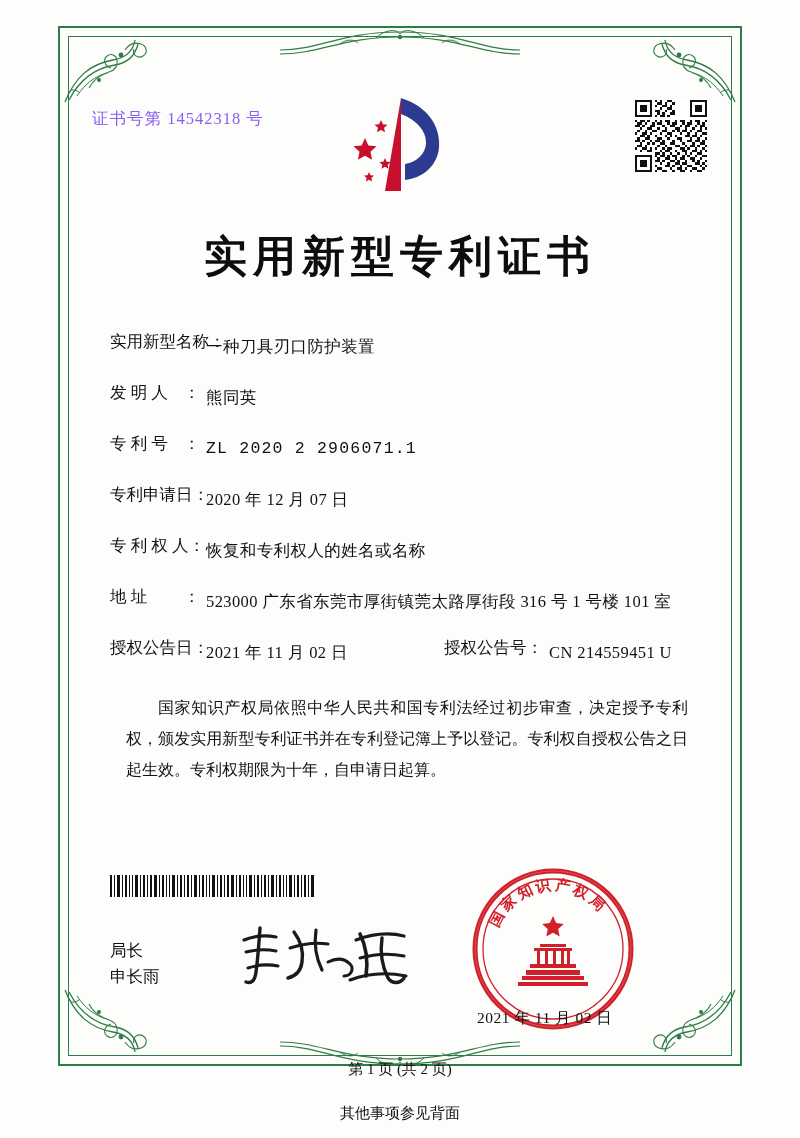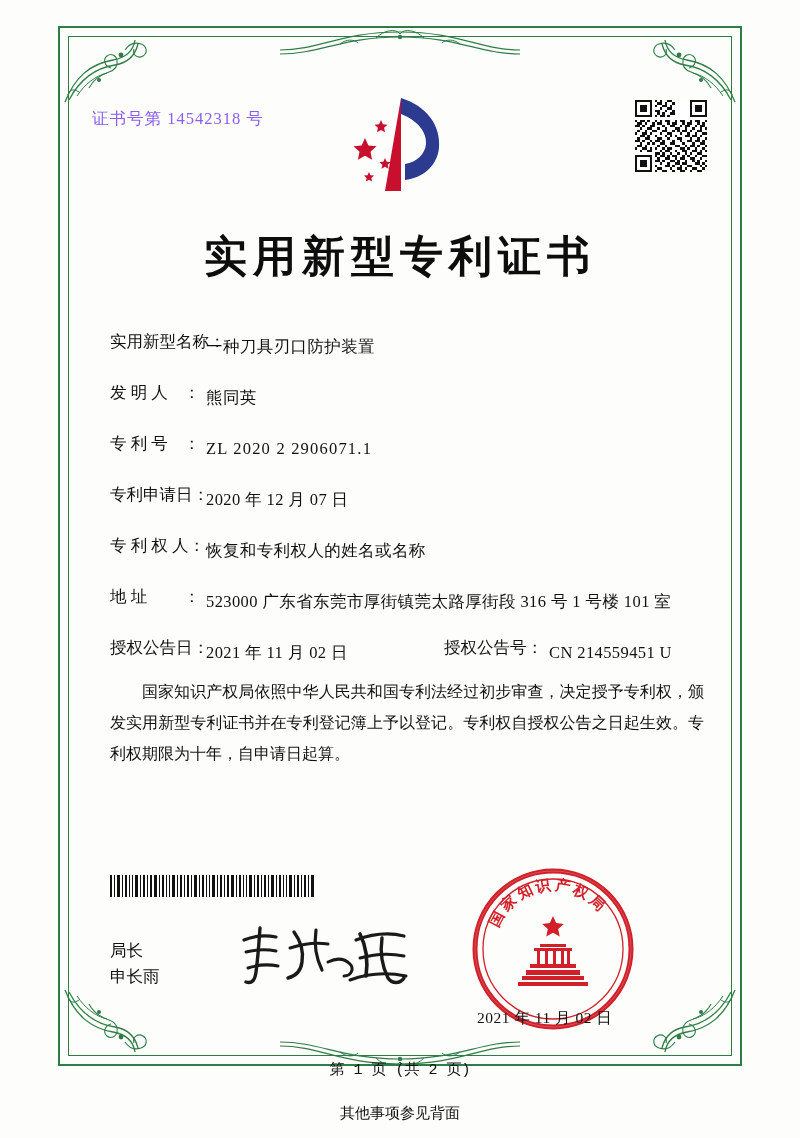--- a/index.html
+++ b/index.html
@@ -91,21 +91,21 @@
     display:flex;
     justify-content:space-between;
   }
   .f-colon{margin-right:6px;}
   .f-value{
     flex:1;
     letter-spacing:0.4px;
     line-height:1.55;
   }
   .f-value.mono{
-    font-family:Liberation Serif, serif;
+    font-family:Liberation Mono, monospace;
     letter-spacing:1.2px;
   }
   .row-two{
     display:flex;
     align-items:flex-start;
   }
   .row-two .col2{
     margin-left:56px;
     display:flex;
   }
@@ -113,21 +113,21 @@
 
   
   .body-text{
     position:absolute;left:110px;right:96px;top:676px;
     font-size:16px;
     line-height:31px;
     text-align:justify;
     font-family:"Liberation Serif", serif;
     color:#111;
   }
-  .body-text p{margin:0;text-indent:2em;}
+  .body-text p{margin:16px;text-indent:2em;}
   .body-text p+p{margin-top:1px;}
 
   
   .barcode{
     position:absolute;left:110px;top:875px;width:205px;height:22px;
   }
   .barcode svg{width:100%;height:100%;display:block;}
 
   
   .sig-label{
@@ -145,21 +145,21 @@
   }
   .seal svg{width:100%;height:100%;display:block;}
   .seal-date{
     position:absolute;left:477px;top:1008px;
     font-size:15.5px;color:#111;letter-spacing:0.5px;
   }
 
   
   .page-num{
     position:absolute;left:0;right:0;top:1060px;
-    text-align:center;font-size:15px;color:#111;font-family:Liberation Mono, monospace;
+    text-align:center;font-size:15px;color:#111;
   }
   .footnote{
     position:absolute;left:0;right:0;top:1104px;
     text-align:center;font-size:15px;color:#111;
   }
 </style>
 </head>
 <body>
 
 <div class="page">

